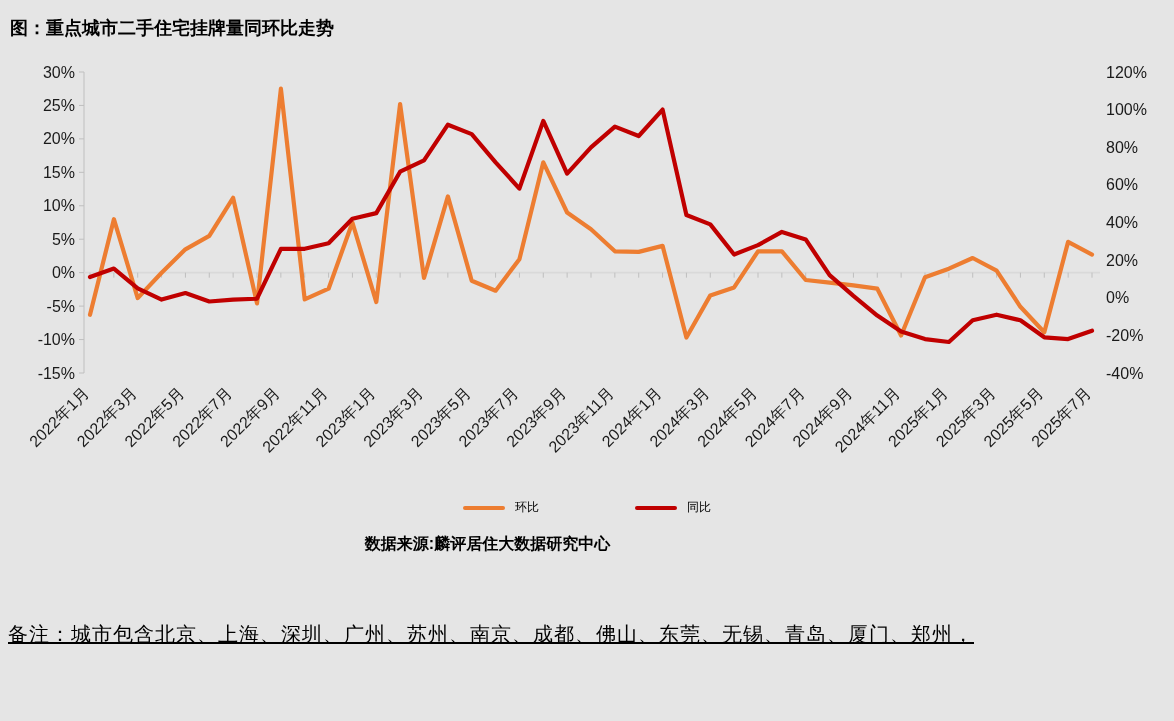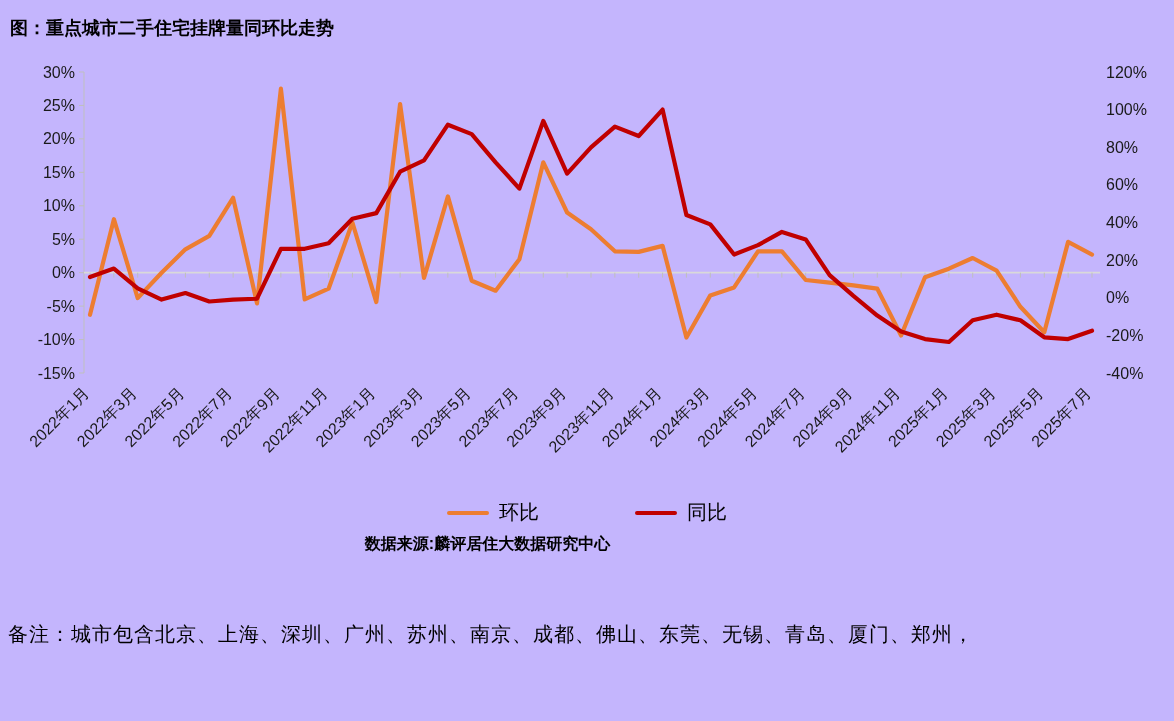--- a/index.html
+++ b/index.html
@@ -1,29 +1,29 @@
 <!DOCTYPE html>
 <html><head>
 <meta charset="utf-8">
 <style>
   html,body{margin:0;padding:0;background:#ffffff;}
-  .page{position:relative;width:1174px;height:721px;background:#c4b5fd;overflow:hidden;
+  .page{position:relative;width:1174px;height:721px;background:#e5e5e5;overflow:hidden;
         font-family:"Liberation Sans",sans-serif;}
   .chart-title{position:absolute;top:16px;left:10px;font-size:18px;font-weight:700;color:#000;}
   svg.trend{position:absolute;top:0;left:0;}
   .legend{position:absolute;top:499px;left:0;width:1174px;display:flex;justify-content:center;gap:96px;}
   .legend-item{display:flex;align-items:center;gap:10px;}
   .legend-swatch{width:42px;height:4px;border-radius:2px;}
-  .legend-label{font-size:20px;color:#000;font-weight:400;}
+  .legend-label{font-size:12px;color:#000;font-weight:400;}
   .source-line{position:absolute;top:534px;left:0;width:975px;text-align:center;
                font-size:16px;font-weight:600;color:#000;}
   .footnote{position:absolute;top:618px;left:8px;right:4px;
             font-family:"DejaVu Serif","Liberation Serif",serif;
             font-size:20px;color:#000;letter-spacing:1px;}
-  .footnote p{margin:0 0 32px 0;line-height:32px;}
+  .footnote p{margin:0 0 32px 0;line-height:32px;text-decoration:underline;}
 </style>
 </head>
 <body>
 
 <div class="page">
 
   <div class="chart-title">图：重点城市二手住宅挂牌量同环比走势</div>
 
   <svg class="trend" width="1174" height="480" viewBox="0 0 1174 480">
       <g>

